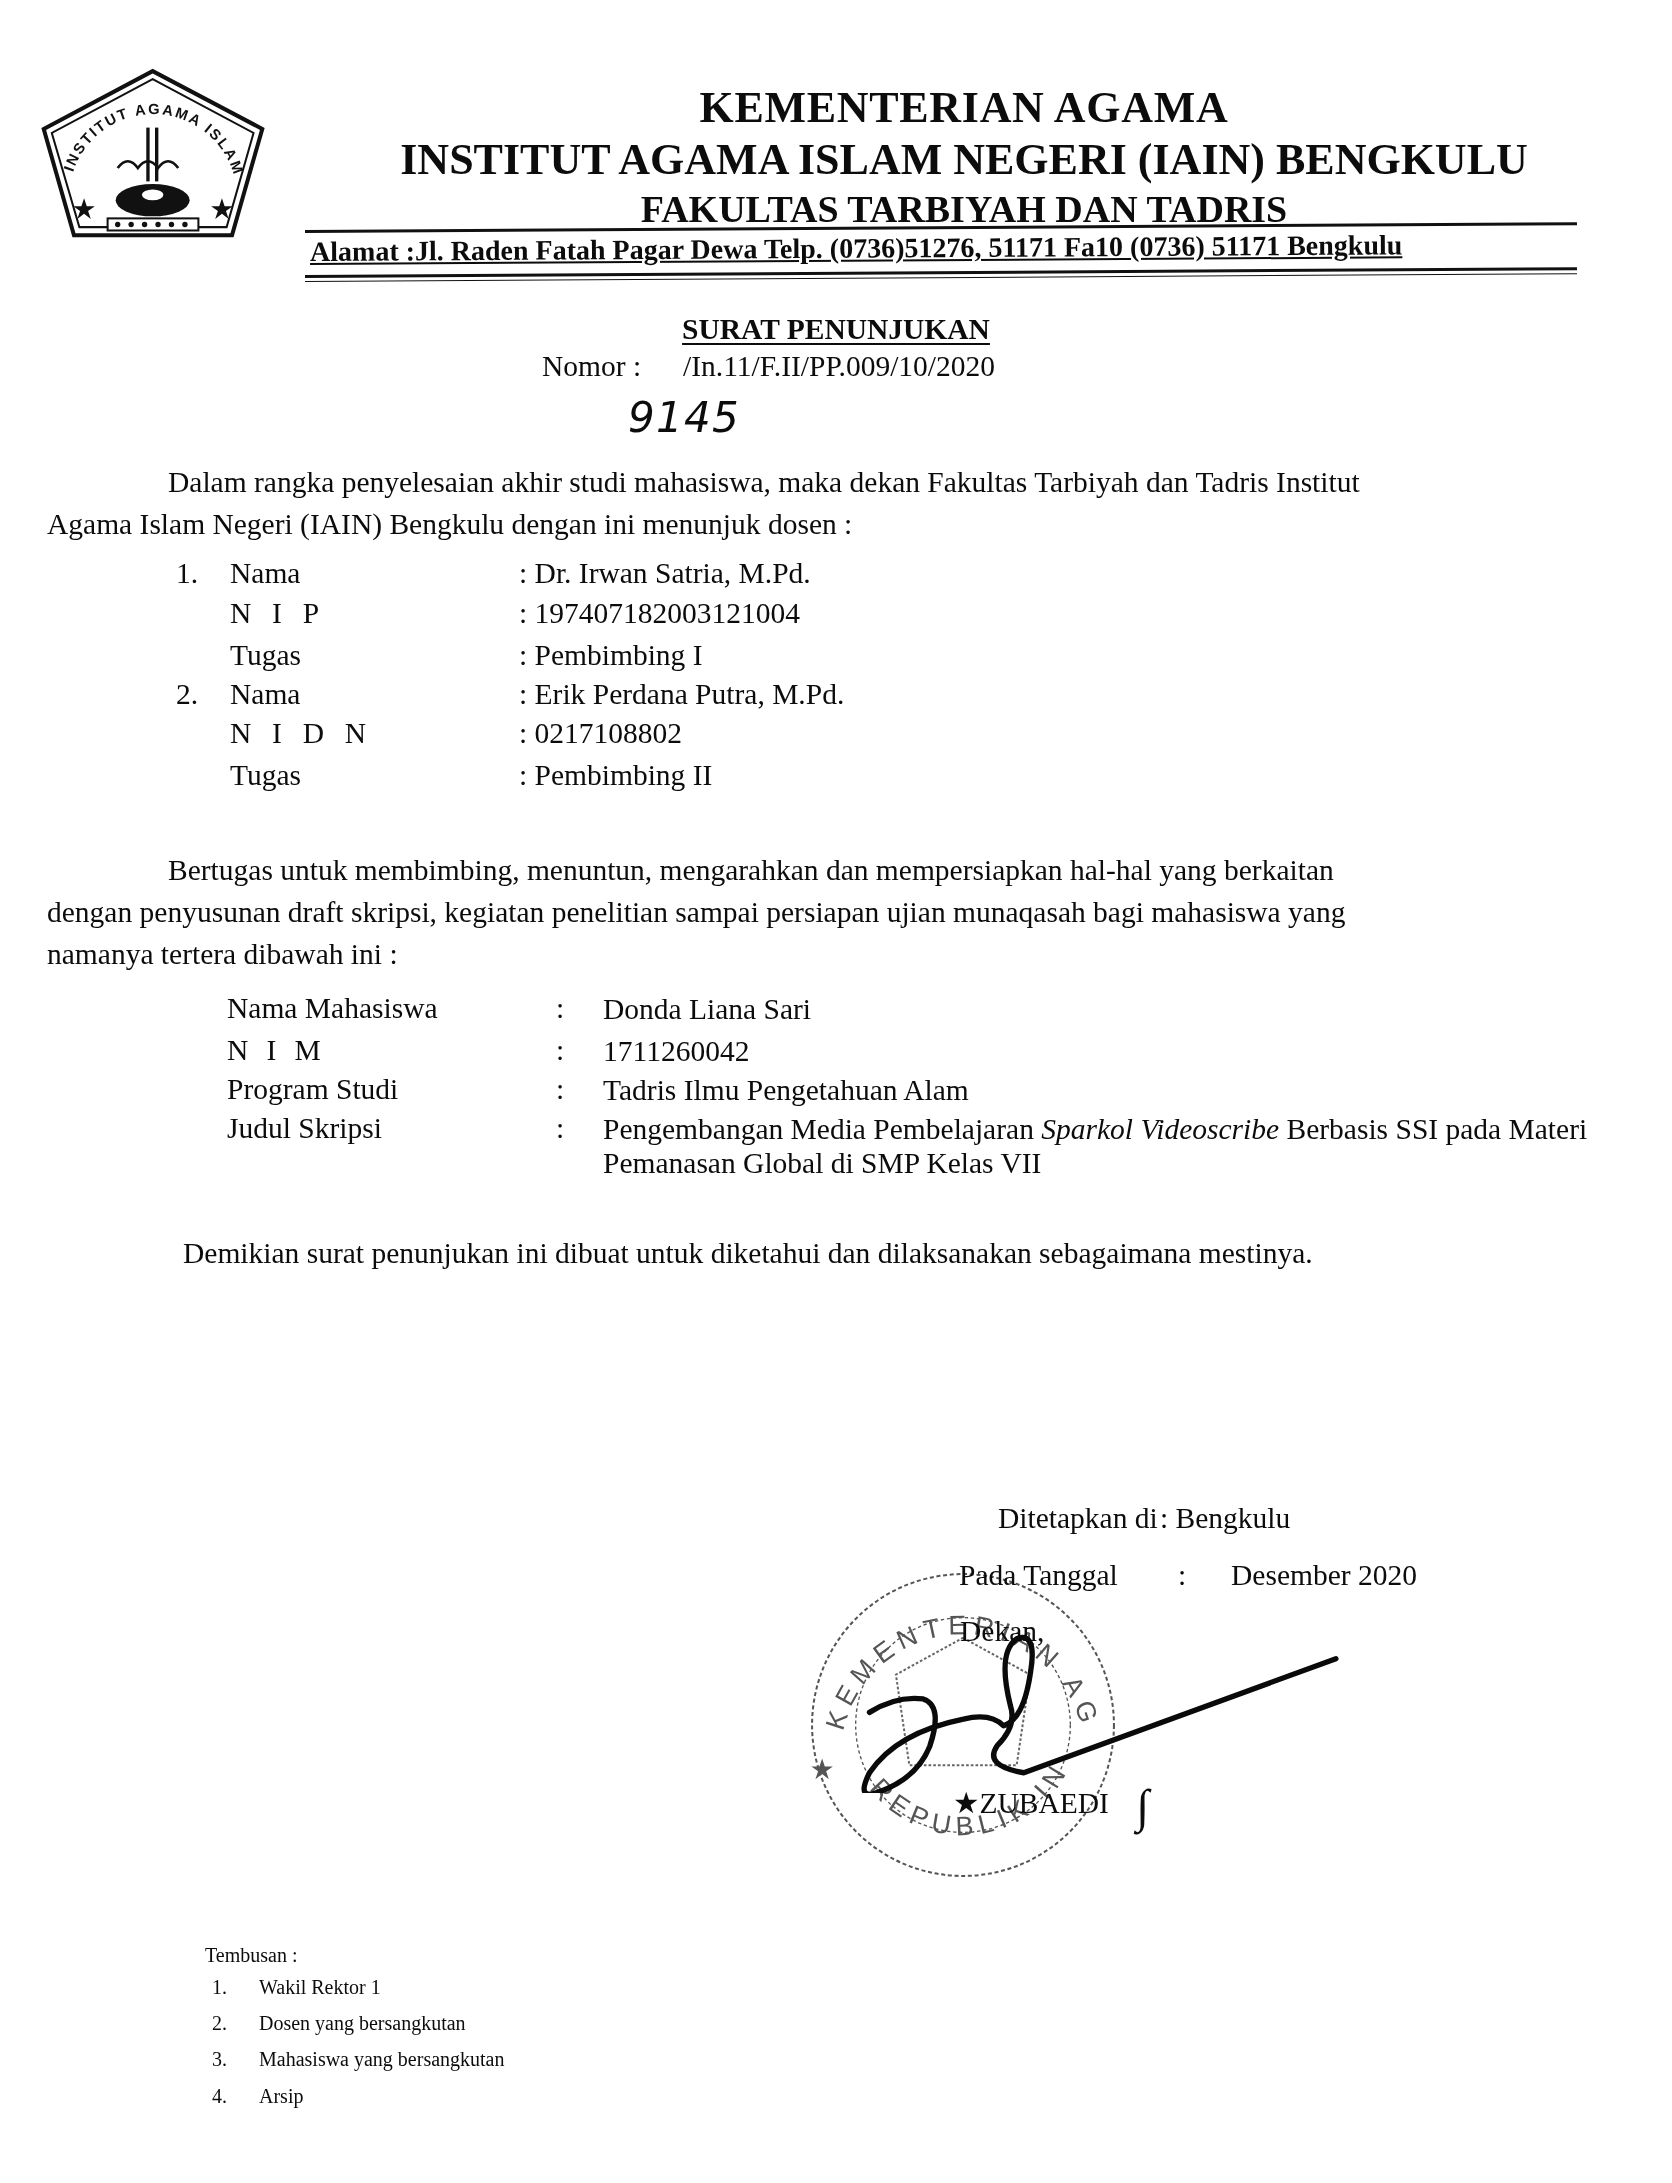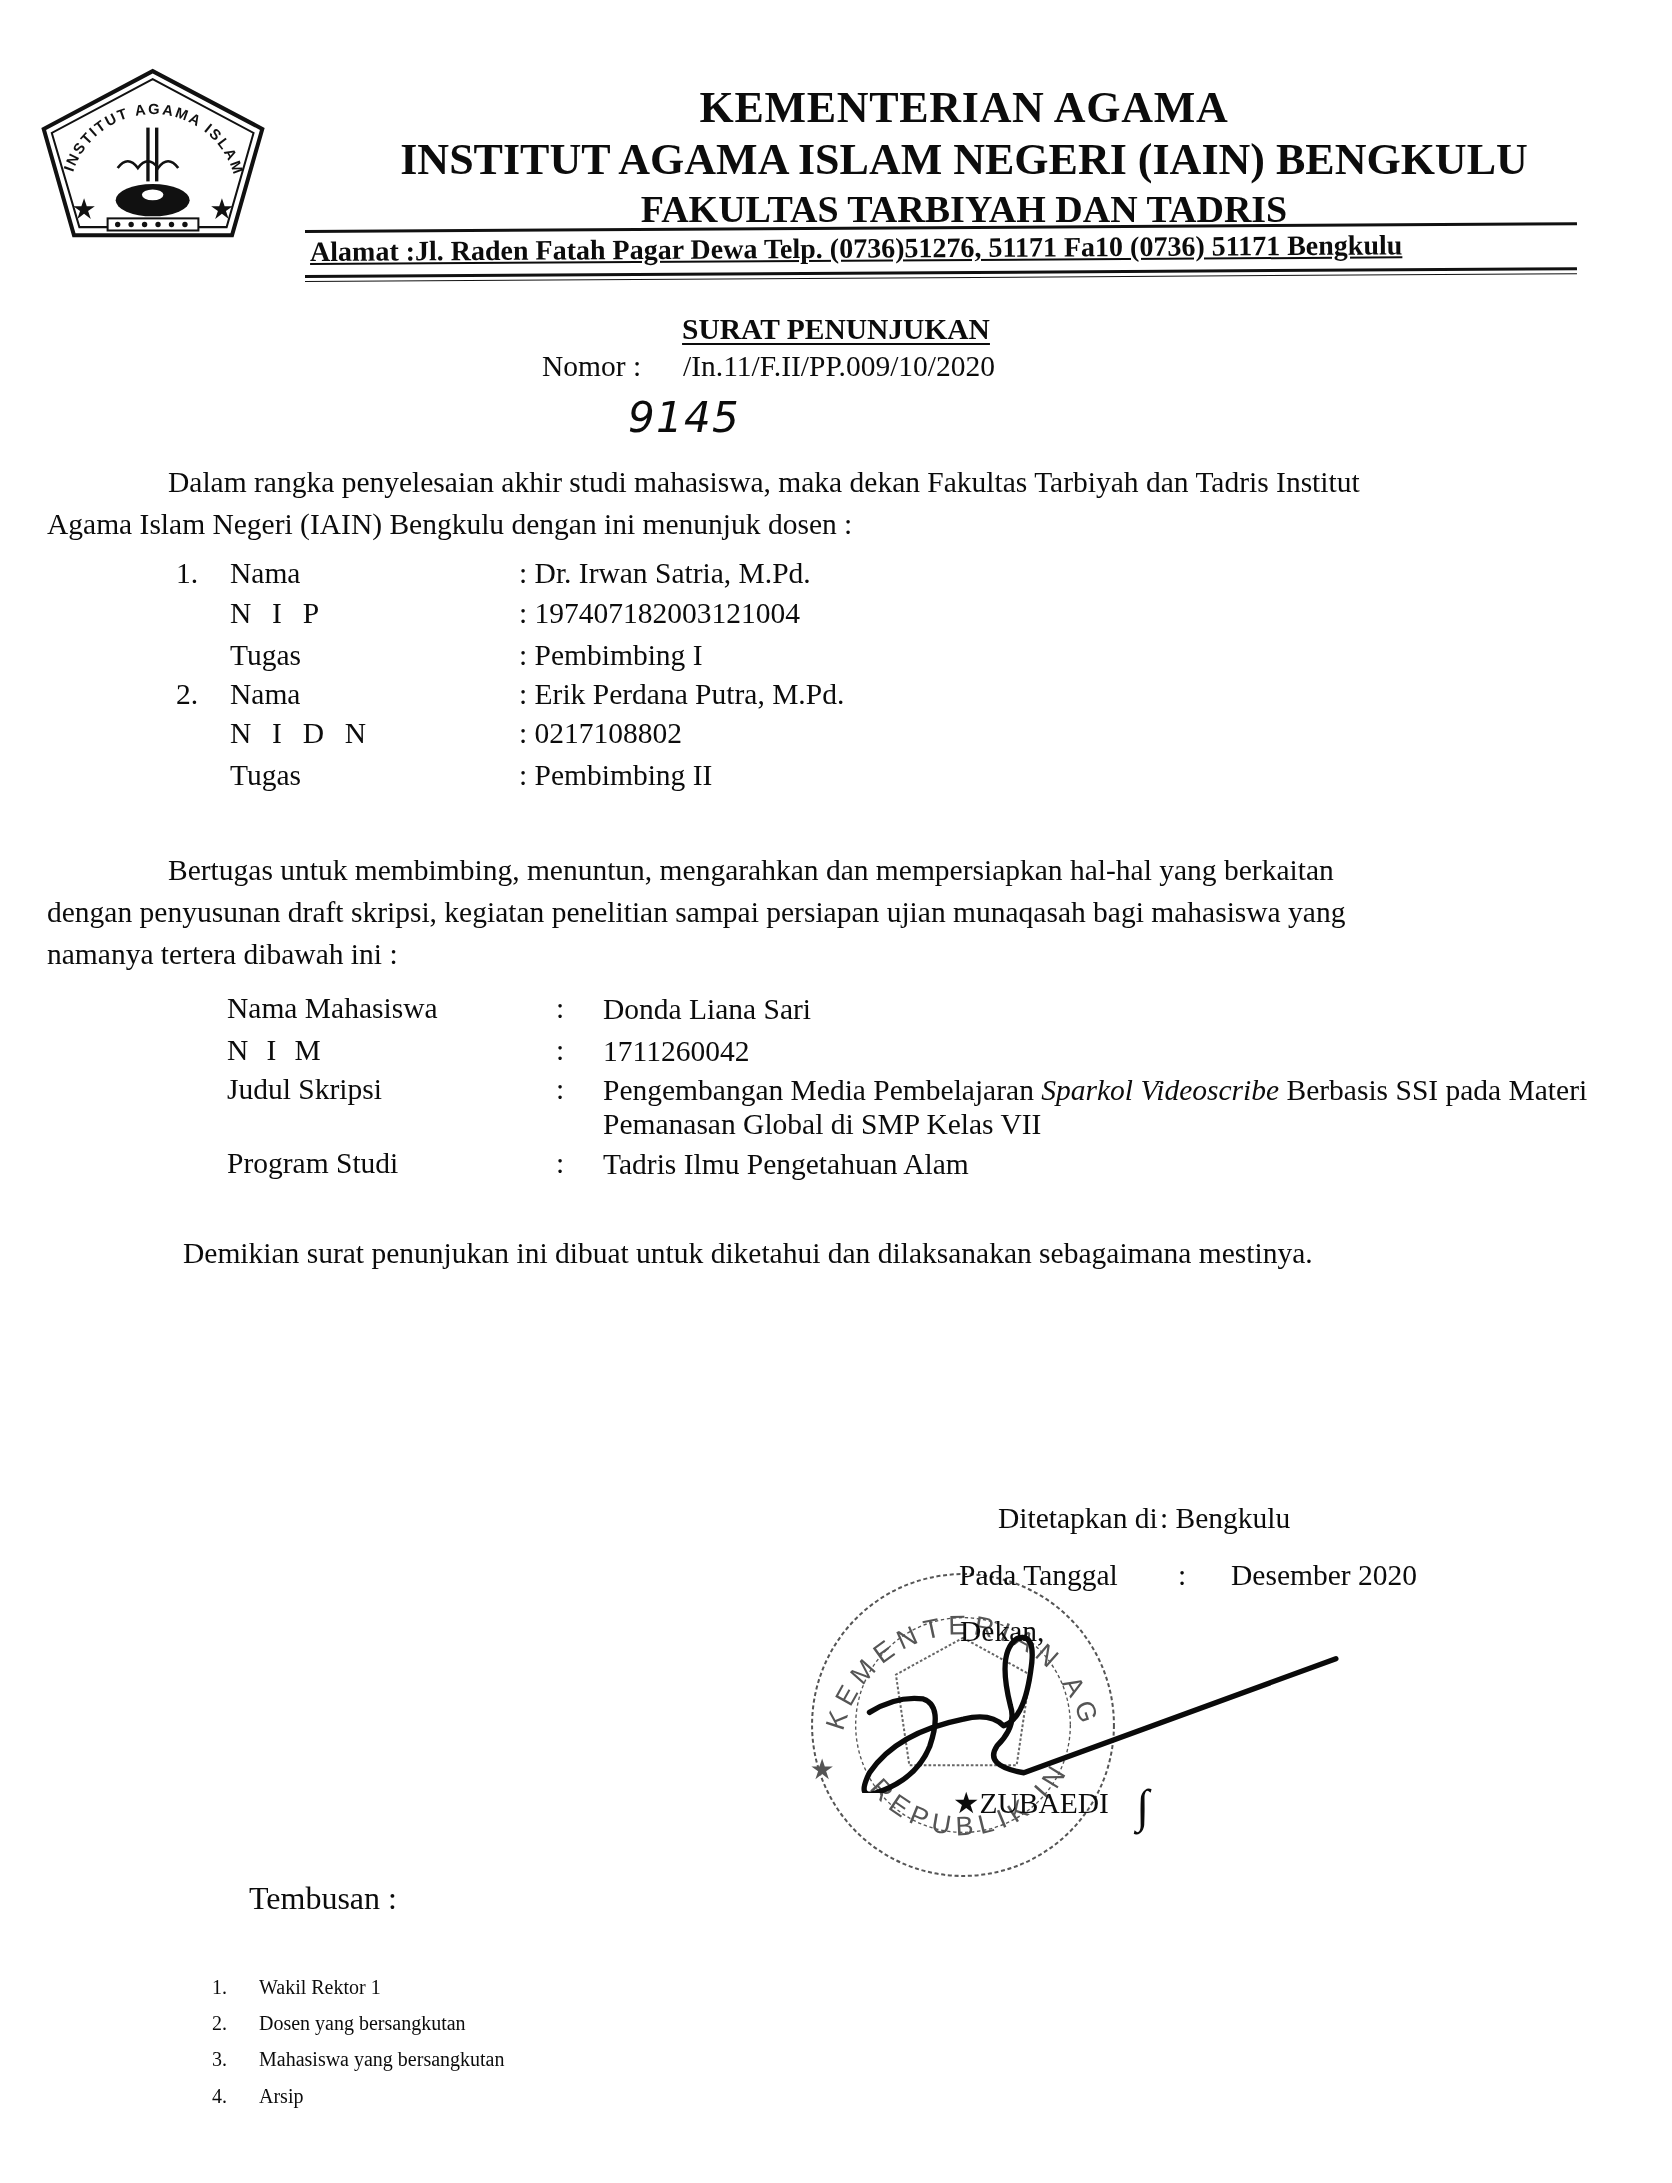--- a/index.html
+++ b/index.html
@@ -52,21 +52,21 @@
     #sig-place-val { left: 1160px; top: 1502px; }
     #sig-date-label { left: 959px; top: 1559px; width: 208px; }
     #sig-date-colon { left: 1178px; top: 1559px; }
     #sig-date-val { left: 1231px; top: 1559px; }
     #sig-role { left: 960px; top: 1615px; text-align: right; }
     #sig-name { left: 953px; top: 1786px; }
     #stamp { left: 802px; top: 1564px; width: 322px; height: 322px; }
     #signature { left: 846px; top: 1625px; width: 510px; height: 168px; }
 
     
-    #cc-title { left: 205px; top: 1880px; font-size: 32px; margin-left: 44px; }
+    #cc-title { left: 205px; top: 1944px; font-size: 20px; }
     .cc-item { left: 212px; font-size: 20px; white-space: nowrap; }
     .cc-num { display: inline-block; width: 47px; }
   </style>
 </head>
 <body>
 
 <div id="logo" class="abs">
   <svg width="232" height="175" viewBox="0 0 345 260">
     <polygon points="172,6 335,92 290,250 55,250 10,92" fill="none" stroke="#111" stroke-width="6"></polygon>
     <polygon points="172,18 322,98 282,238 63,238 22,98" fill="none" stroke="#111" stroke-width="3"></polygon>
@@ -139,25 +139,25 @@
 <div id="body-2" class="abs para">dengan penyusunan draft skripsi, kegiatan penelitian sampai persiapan ujian munaqasah bagi mahasiswa yang</div>
 <div id="body-3" class="abs para">namanya tertera dibawah ini :</div>
 
 <div class="abs" style="left:213px; top:992px;">
   <div class="stud-row" style="height:42px;">
     <span class="stud-label">Nama Mahasiswa</span><span class="stud-colon">:</span><span class="stud-value">Donda Liana Sari</span>
   </div>
   <div class="stud-row" style="height:39px;">
     <span class="stud-label" style="letter-spacing:5.4px;">N I M</span><span class="stud-colon">:</span><span class="stud-value">1711260042</span>
   </div>
+  <div class="stud-row" style="height:39px;">
+    <span class="stud-label">Program Studi</span><span class="stud-colon">:</span><span class="stud-value">Tadris Ilmu Pengetahuan Alam</span>
+  </div>
   <div class="stud-row" style="height:74px;">
     <span class="stud-label">Judul Skripsi</span><span class="stud-colon">:</span><span class="stud-value"><span>Pengembangan Media Pembelajaran </span><i>Sparkol Videoscribe</i><span> Berbasis SSI pada Materi Pemanasan Global di SMP Kelas VII</span></span>
-  </div>
-  <div class="stud-row" style="height:39px;">
-    <span class="stud-label">Program Studi</span><span class="stud-colon">:</span><span class="stud-value">Tadris Ilmu Pengetahuan Alam</span>
   </div>
 </div>
 
 <div id="closing" class="abs para">Demikian surat penunjukan ini dibuat untuk diketahui dan dilaksanakan sebagaimana mestinya.</div>
 
 <div id="stamp" class="abs">
   <svg width="322" height="322" viewBox="0 0 480 480">
     <circle cx="240" cy="240" r="225" fill="none" stroke="#555" stroke-width="3" stroke-dasharray="6 4"></circle>
     <circle cx="240" cy="240" r="160" fill="none" stroke="#555" stroke-width="2" stroke-dasharray="5 4"></circle>
     <path id="stampTop" d="M 60,260 A 182,182 0 0 1 420,260" fill="none"></path>

